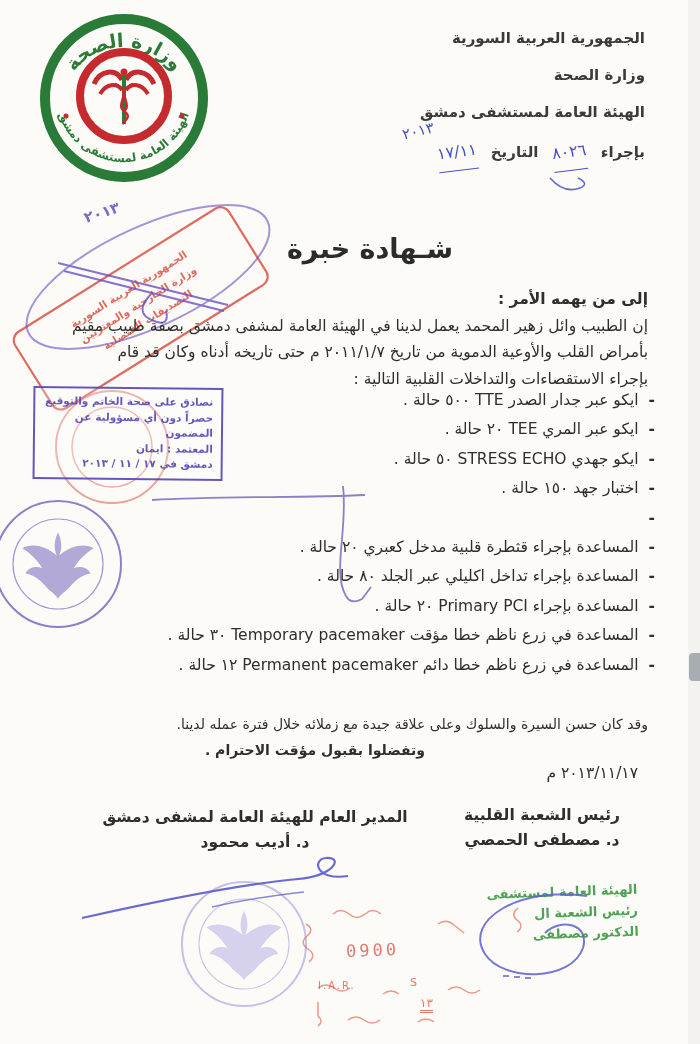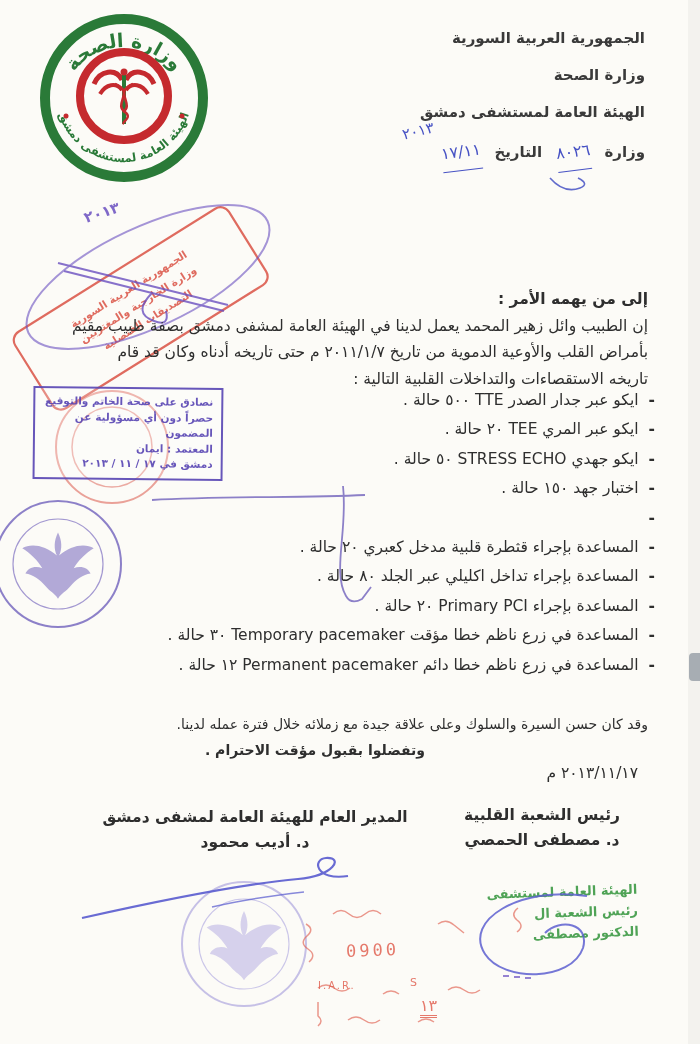--- a/index.html
+++ b/index.html
@@ -38,21 +38,21 @@
   .greenstamp{top:882px;right:62px;width:195px;text-align:right;color:#3d9a45;font-size:13px;font-weight:700;
               line-height:21px;transform:rotate(-2deg);opacity:.9;z-index:2;}
   .greenstamp .g2{padding-left:14px;}
   .greenstamp .g3{padding-left:26px;}
   
   .meter{top:902px;left:288px;width:250px;height:140px;color:rgba(224,97,82,.85);z-index:2;}
   .meter .val{position:absolute;left:58px;top:38px;font-family:"DejaVu Sans Mono",monospace;
               font-size:17px;letter-spacing:3px;transform:rotate(-2deg);}
   .meter .sy{position:absolute;left:122px;top:74px;font-size:11px;}
   .meter .iar{position:absolute;left:30px;top:78px;font-size:10px;letter-spacing:2px;}
-  .meter .num{position:absolute;left:132px;top:94px;font-size:16px;border-bottom:3px double rgba(224,97,82,.85);}
+  .meter .num{position:absolute;left:132px;top:94px;font-size:12px;border-bottom:3px double rgba(224,97,82,.85);}
   
   .scrollstrip{top:0;right:0;width:12px;height:1044px;background:#f3f2ee;z-index:5;}
   .thumb{top:653px;right:0;width:11px;height:28px;background:#a7adb3;border-radius:4px 0 0 4px;z-index:6;}
   svg{overflow:visible;}
 </style>
 </head>
 <body>
 
 <div class="page">
 
@@ -115,37 +115,38 @@
       <path d="M225,15 C160,18 80,16 12,20"></path>
       <path d="M203,6 C208,50 192,92 206,116 q5,9 16,3 l9,-12"></path>
     </g>
   </svg>
 
   <div class="abs hdr ar">
     <div>الجمهورية العربية السورية</div>
     <div class="l2">وزارة الصحة</div>
     <div>الهيئة العامة لمستشفى دمشق</div>
     <div class="numline">
-      <span>وزارة</span>
+      <span>بإجراء</span>
       <span class="hand u">٨٠٢٦</span>
       <span>التاريخ</span>
       <span class="hand u">١٧/١١</span>
     </div>
   </div>
   <div class="abs hand-year ar">٢٠١٣</div>
   <svg class="abs" style="left:530px;top:160px;z-index:2;" width="90" height="40" viewBox="0 0 90 40">
     <path d="M20,18 q14,16 30,10 q10,-4 -2,-10" stroke="#4752c4" stroke-width="1.6" fill="none" opacity="0.85"></path>
   </svg>
 
+  <div class="abs title ar">شـهادة خبرة</div>
 
   <div class="abs body-block ar">
     <div class="sal">إلى من يهمه الأمر :</div>
     <div>إن الطبيب وائل زهير المحمد يعمل لدينا في الهيئة العامة لمشفى دمشق بصفة طبيب مقيم</div>
     <div>بأمراض القلب والأوعية الدموية من تاريخ ٢٠١١/١/٧ م حتى تاريخه أدناه وكان قد قام</div>
-    <div>تاريخه الاستقصاءات والتداخلات القلبية التالية :</div>
+    <div>بإجراء الاستقصاءات والتداخلات القلبية التالية :</div>
   </div>
 
   <div class="abs proc ar">
     <div class="prow">
         <span class="dash">-</span>
         <span>ايكو عبر جدار الصدر TTE ٥٠٠ حالة .</span>
       </div>
     <div class="prow">
         <span class="dash">-</span>
         <span>ايكو عبر المري TEE ٢٠ حالة .</span>

